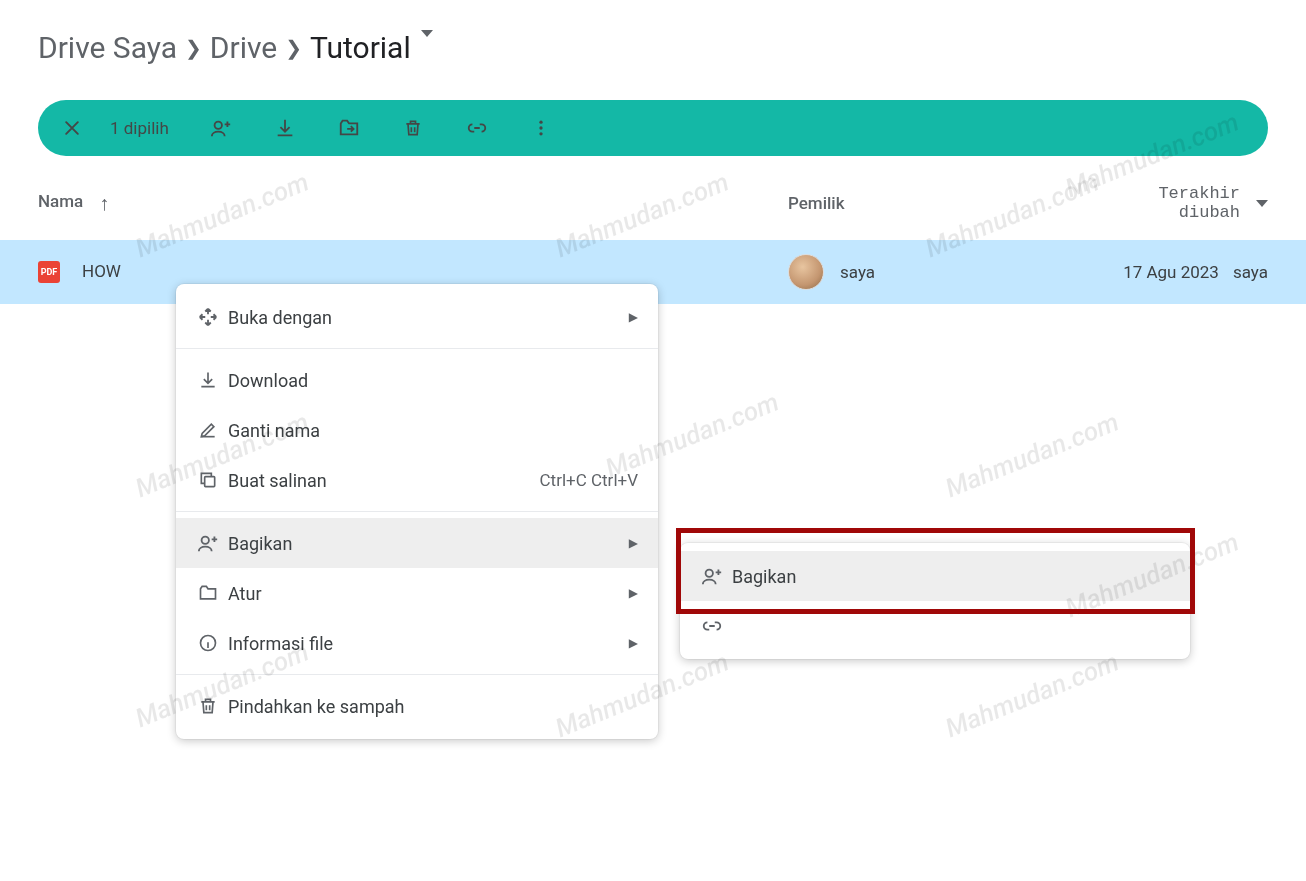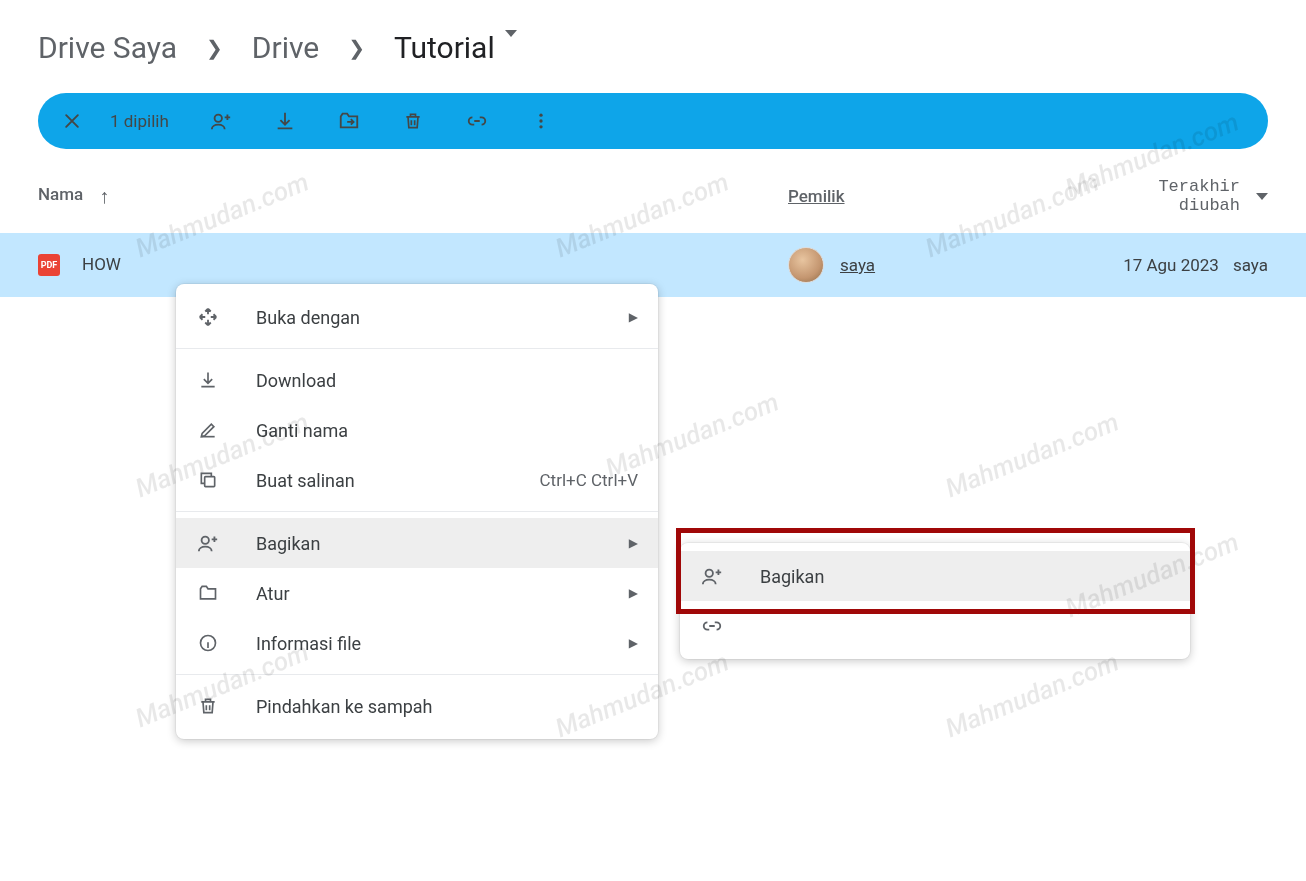--- a/index.html
+++ b/index.html
@@ -8,34 +8,34 @@
     background: #fff;
     width: 1306px;
     height: 881px;
     overflow: hidden;
     position: relative;
     color: #3c4043;
   }
   .breadcrumb {
     display: flex;
     align-items: center;
-    padding: 30px 38px 28px;
+    padding: 30px 38px 35px;
     font-size: 30px;
     color: #3c4043;
-    gap: 29px;
+    gap: 8px;
   }
   .breadcrumb .crumb { cursor: pointer; color: #5f6368; }
   .breadcrumb .crumb.current { color: #202124; display: flex; gap: 6px;}
   .breadcrumb .chev { color: #5f6368; font-size: 20px; }
   .dd-caret { width:0; height:0; border-left:6px solid transparent; border-right:6px solid transparent; border-top:7px solid #5f6368; margin-left:4px; display:inline-block;}
 
   .selection-bar {
     margin: 0 38px 0 38px;
     height: 56px;
-    background: #0ea5e9;
+    background: #14b8a6;
     border-radius: 28px;
     display: flex;
     align-items: center;
     padding: 0 14px;
     gap: 24px;
   }
   .selection-bar .icon-btn {
     width: 40px; height: 40px;
     display: flex; align-items: center; justify-content: center;
     border-radius: 50%;
@@ -47,21 +47,21 @@
 
   .table-header {
     display: flex;
     align-items: center;
     padding: 28px 38px 18px;
     font-size: 17px;
     color: #5f6368;
     font-weight: 500;
   }
   .col-name { flex: 0 0 750px; display:flex; gap:16px;}
-  .col-owner { flex: 0 0 310px; text-decoration: underline; }
+  .col-owner { flex: 0 0 310px; }
   .col-mod { flex: 1; text-align: right; display:flex; justify-content:flex-end; align-items:center; gap:12px;font-family:Liberation Mono, monospace;}
   .sort-arrow { font-size: 20px; color:#5f6368;}
 
   .file-row {
     display: flex;
     align-items: center;
     height: 64px;
     padding: 0 38px;
     background: #c2e7ff;
     font-size: 17px;
@@ -91,21 +91,21 @@
     font-size: 18px;
     color: #3c4043;
   }
   .ctx-main { left: 176px; top: 284px; width: 482px; }
   .ctx-sub  { left: 680px; top: 543px; width: 510px; }
   .ctx-item {
     display: flex;
     align-items: center;
     height: 50px;
     padding: 0 20px;
-    gap: 36px;
+    gap: 8px;
     cursor: pointer;
     position: relative;
   }
   .ctx-item.hover { background: #eeeeee; }
   .ctx-item .mi-icon { width:24px; display:flex; justify-content:center; color:#5f6368;}
   .ctx-item .mi-label { flex:1; }
   .ctx-item .mi-shortcut { color:#5f6368; font-size:17px;}
   .ctx-item .mi-arrow { font-size:12px; color:#5f6368; position:absolute; right:20px;}
   .ctx-sep { height:1px; background:#e8eaed; margin:6px 0;}
 

